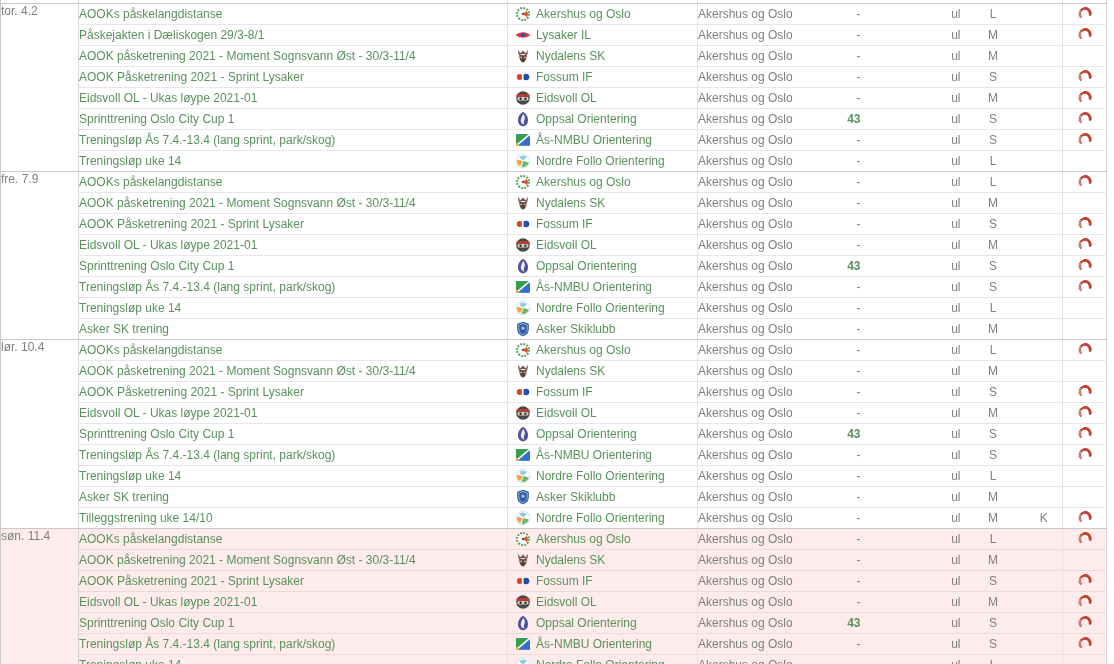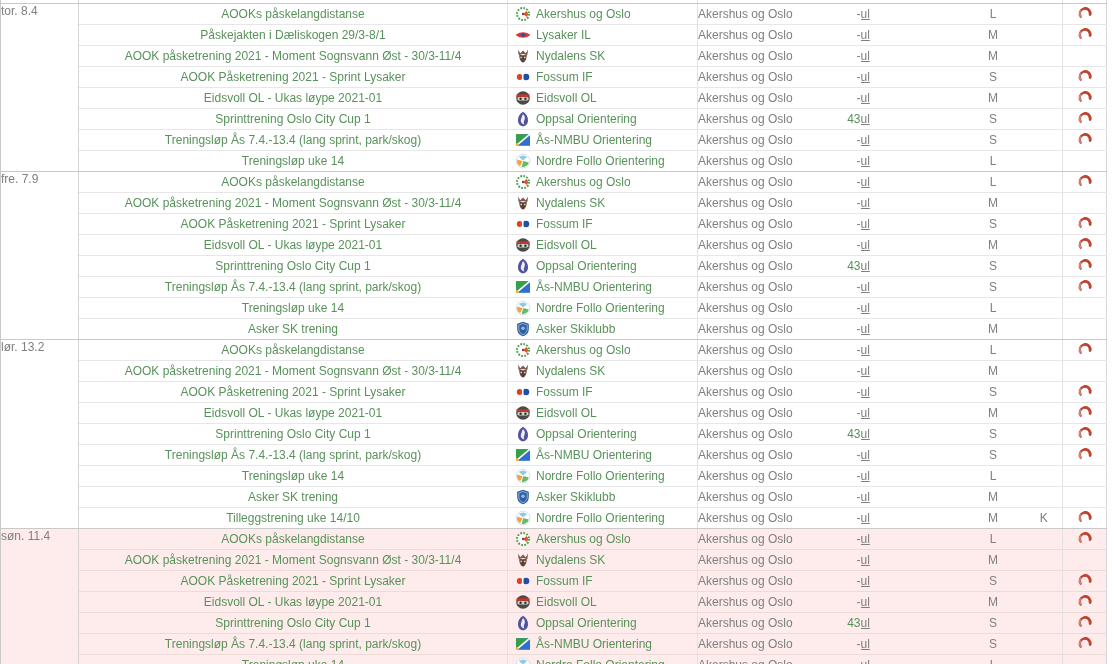--- a/index.html
+++ b/index.html
@@ -9,33 +9,33 @@
   }
   html,body{margin:0;padding:0;background:#fff;}
   body{font-family:"Liberation Sans",sans-serif;}
   table.cal{border-collapse:collapse;table-layout:fixed;width:1106px;font-size:12px;}
   table.cal td{height:20px;padding:0;margin:0;overflow:hidden;white-space:nowrap;
     border-bottom:1px solid var(--rowline);color:var(--text);}
   tr.glast td{border-bottom-color:var(--grpline);}
   td.date{border-left:1px solid var(--grpline);border-right:1px solid #d4d4d4;
     vertical-align:top;padding:2px 2px 0 6px;color:var(--date);
     border-bottom:1px solid var(--grpline) !important;}
-  td.event{padding-left:8px;text-align:center;}
+  td.event{padding-left:8px;}
   td.club{border-left:1px solid var(--colline);}
   .clubwrap{display:flex;align-items:center;gap:5px;padding-left:7px;}
   td.region{border-left:1px solid var(--colline);padding-left:6px;}
   td.num{text-align:right;padding-right:7px;}
-  td.ul{text-align:left;color:#8a8a8a;text-decoration:underline;}
+  td.ul{text-align:right;color:#8a8a8a;}
   td.size{text-align:center;}
   td.k{text-align:center;}
   td.arrow{border-left:1px solid var(--colline);border-right:1px solid #d6d6d6;text-align:center;}
   tr.sun td{background:var(--sunbg);border-bottom-color:var(--sunline);}
   tr.sliver td{height:3px;border-bottom:1px solid var(--grpline);}
   a.lnk{color:var(--link);text-decoration:none;cursor:pointer;}
-  span.numlnk{color:var(--link);cursor:pointer;}
+  span.numlnk{color:var(--link);cursor:pointer;font-weight:bold;}
   .cicon{display:inline-flex;width:16px;height:16px;flex:0 0 16px;}
   .cicon svg{width:16px;height:16px;}
   .aicon{display:inline-block;width:16px;height:14px;color:var(--arrow);cursor:pointer;}
 </style>
 </head>
 <body>
 
 <table class="cal">
   <colgroup>
     <col style="width:78px">
@@ -54,21 +54,21 @@
       <td class="event"></td>
       <td class="club"></td>
       <td class="region"></td>
       <td class="num"></td>
       <td class="ul"></td>
       <td class="size"></td>
       <td class="k"></td>
       <td class="arrow"></td>
     </tr>
   <tr>
-        <td class="date" rowspan="8">tor. 8.4</td>
+        <td class="date" rowspan="8">tor. 4.2</td>
         <td class="event"><a class="lnk">AOOKs påskelangdistanse</a></td>
         <td class="club">
           <div class="clubwrap">
             <span class="cicon">
               <svg viewBox="0 0 16 16">
                 <circle cx="8" cy="8" r="6" fill="#fff" stroke="#4a9a4a" stroke-width="2" stroke-dasharray="1.7 1.4"></circle>
                 <path d="M8,8 L11.6,4.9 A4.6,4.6 0 0 1 11.8,10.9 Z" fill="#e0552e"></path>
                 <circle cx="8" cy="8" r="1.2" fill="#555"></circle>
               </svg>
             </span>
@@ -443,21 +443,21 @@
           </div>
         </td>
         <td class="region">Akershus og Oslo</td>
         <td class="num"><span>-</span></td>
         <td class="ul">ul</td>
         <td class="size">M</td>
         <td class="k"></td>
         <td class="arrow"></td>
       </tr>
       <tr>
-        <td class="date" rowspan="9">lør. 13.2</td>
+        <td class="date" rowspan="9">lør. 10.4</td>
         <td class="event"><a class="lnk">AOOKs påskelangdistanse</a></td>
         <td class="club">
           <div class="clubwrap">
             <span class="cicon">
               <svg viewBox="0 0 16 16">
                 <circle cx="8" cy="8" r="6" fill="#fff" stroke="#4a9a4a" stroke-width="2" stroke-dasharray="1.7 1.4"></circle>
                 <path d="M8,8 L11.6,4.9 A4.6,4.6 0 0 1 11.8,10.9 Z" fill="#e0552e"></path>
                 <circle cx="8" cy="8" r="1.2" fill="#555"></circle>
               </svg>
             </span>

